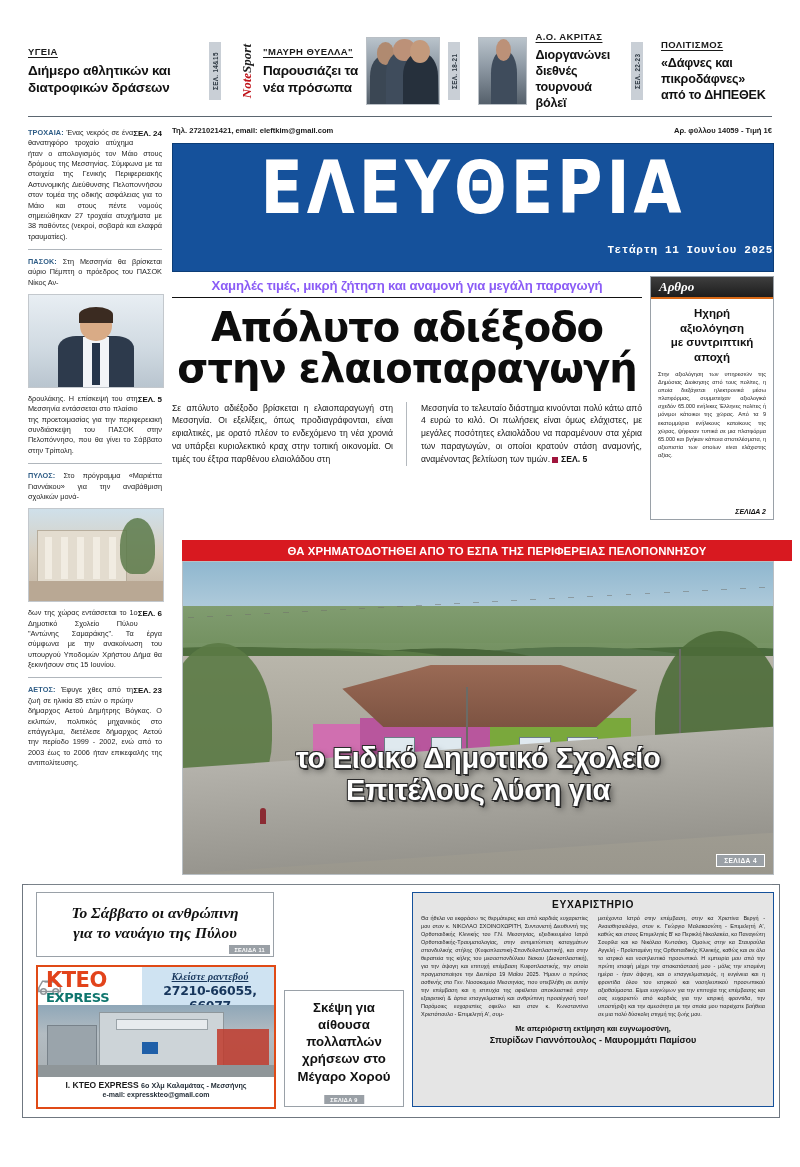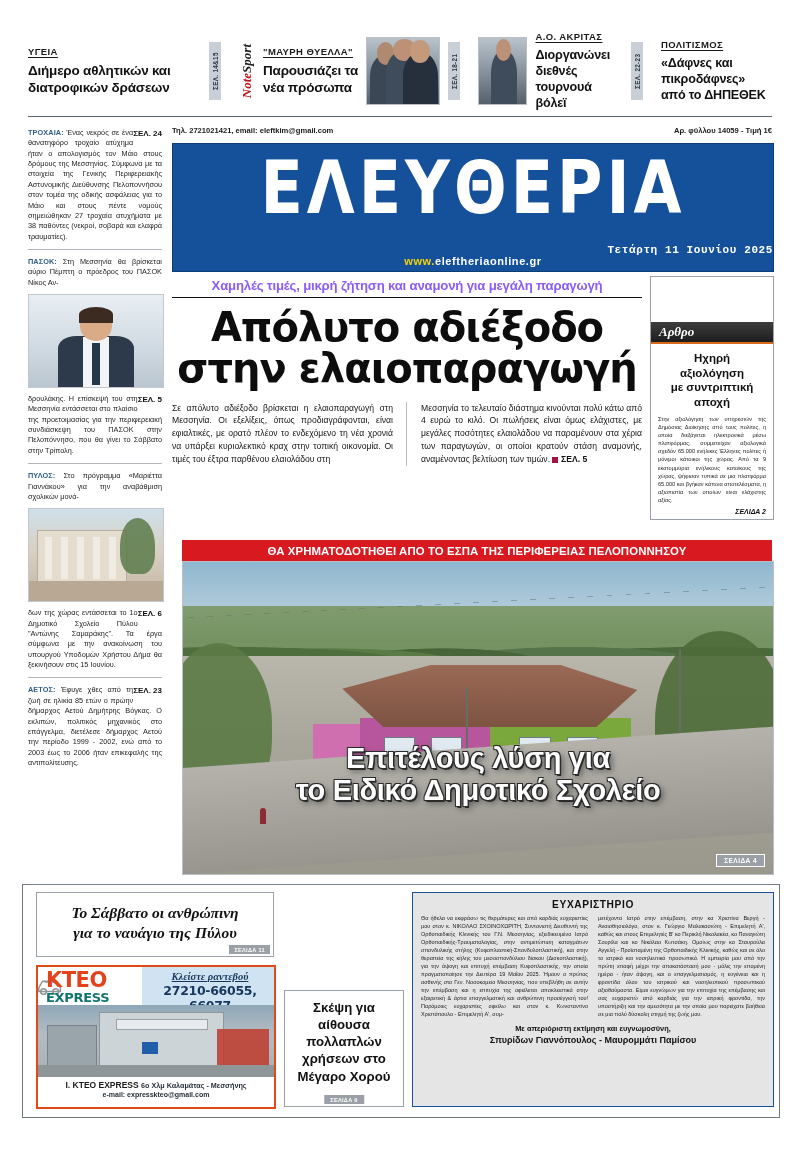--- a/index.html
+++ b/index.html
@@ -103,28 +103,28 @@
     font-family:"DejaVu Sans",sans-serif;
   }
   .lead-body{display:flex;gap:14px;margin-top:13px;}
   .lead-body .c{flex:1;font-size:8.6px;line-height:1.5;text-align:justify;color:#141414;}
   .lead-body .c.first{border-right:1px solid #b4b9be;padding-right:13px;}
   .sq{display:inline-block;width:6px;height:6px;background:#a0143c;margin:0 3px -1px 2px;}
   .sel-bold{font-weight:700;}
 
   
   .arthro{position:absolute;left:650px;top:276px;width:122px;height:242px;border:1px solid #9aa1a8;background:#fff;}
-  .arthro-bar{height:20px;background:linear-gradient(180deg,#3e3e3e 0%,#1d1d1d 100%);border-bottom:2px solid #d96a17;display:flex;align-items:center;padding-left:8px;margin-top:45px;}
+  .arthro-bar{height:20px;background:linear-gradient(180deg,#3e3e3e 0%,#1d1d1d 100%);border-bottom:2px solid #d96a17;display:flex;align-items:center;padding-left:8px;}
   .arthro-bar span{color:#fff;font-family:"Liberation Serif","DejaVu Serif",serif;font-style:italic;font-weight:700;font-size:13px;}
   .arthro-title{font-size:11.5px;font-weight:700;text-align:center;line-height:1.28;color:#111;padding:7px 6px 5px;}
   .arthro-text{font-size:5.6px;line-height:1.45;text-align:justify;color:#1c1c1c;padding:0 7px;}
   .arthro-foot{position:absolute;right:7px;bottom:4px;font-size:7px;font-weight:700;font-style:italic;color:#111;}
 
   
-  .photo-red{position:absolute;left:182px;top:540px;width:590px;height:21px;background:#d81920;display:flex;align-items:center;justify-content:center;}
+  .photo-red{position:absolute;left:182px;top:540px;width:590px;height:21px;background:#d81920;display:flex;align-items:center;justify-content:center;padding-left:20px;}
   .photo-red span{color:#fff;font-size:11.4px;font-weight:700;letter-spacing:.1px;}
   .bigphoto{position:absolute;left:182px;top:561px;width:590px;height:312px;overflow:hidden;border:1px solid #b9bfc4;}
   .bp-sky{position:absolute;left:0;top:0;width:100%;height:26%;background:linear-gradient(180deg,#8fb7cf 0%,#b7cfdd 70%,#c9d9bf 100%);}
   .bp-hills{position:absolute;left:0;top:14%;width:100%;height:16%;background:linear-gradient(180deg,#7e9a6a 0%,#6b8a58 100%);opacity:.95;}
   .bp-trees{position:absolute;left:0;top:17%;width:100%;height:15%;background:
       radial-gradient(ellipse at 8% 100%,#4f6e3e 0 22%,transparent 23%),
       radial-gradient(ellipse at 24% 100%,#5a7a46 0 20%,transparent 21%),
       radial-gradient(ellipse at 44% 100%,#486539 0 20%,transparent 21%),
       radial-gradient(ellipse at 66% 100%,#55744a 0 22%,transparent 23%),
       radial-gradient(ellipse at 88% 100%,#4a6a3c 0 22%,transparent 23%);}
@@ -333,23 +333,20 @@
   </div>
 
   <div class="mast-meta">
     <div class="l">Τηλ. 2721021421, email: eleftkim@gmail.com</div>
     <div class="r">Αρ. φύλλου 14059 - Τιμή 1€</div>
   </div>
 
   <div class="masthead">
     <div class="mast-logo">ΕΛΕΥΘΕΡΙΑ</div>
     <div class="mast-date">Τετάρτη 11 Ιουνίου 2025</div>
-    <div class="mast-url">
-      <span class="w">www.</span><span class="d">eleftheriaonline.gr</span>
-    </div>
   </div>
 
   <div class="lead-wrap">
     <div class="lead-kicker">Χαμηλές τιμές, μικρή ζήτηση και αναμονή για μεγάλη παραγωγή</div>
     <div class="lead-head">
       <div>Απόλυτο αδιέξοδο</div>
       <div>στην ελαιοπαραγωγή</div>
     </div>
     <div class="lead-body">
       <div class="c first">Σε απόλυτο αδιέξοδο βρίσκεται η ελαιοπαραγωγή στη Μεσσηνία. Οι εξελίξεις, όπως προδιαγράφονται, είναι εφιαλτικές, με ορατό πλέον το ενδεχόμενο τη νέα χρονιά να υπάρξει κυριολεκτικό κραχ στην τοπική οικονομία. Οι τιμές του έξτρα παρθένου ελαιολάδου στη</div>
@@ -392,22 +389,22 @@
     <div class="bp-win" style="left:34%;top:56%;width:5%;height:9%"></div>
     <div class="bp-win" style="left:42%;top:56%;width:5%;height:9%"></div>
     <div class="bp-win" style="left:57%;top:56%;width:5%;height:9%"></div>
     <div class="bp-win" style="left:65%;top:56%;width:5%;height:9%"></div>
     <div class="bp-pole" style="left:48%;top:40%;height:48%"></div>
     <div class="bp-pole" style="left:84%;top:28%;height:40%"></div>
     <div class="bp-fence"></div>
     <div class="bp-road"></div>
     <div class="bp-person"></div>
     <div class="bp-cap">
+      <div>το Ειδικό Δημοτικό Σχολείο</div>
       <div>Επιτέλους λύση για</div>
-      <div>το Ειδικό Δημοτικό Σχολείο</div>
     </div>
     <div class="bp-badge">ΣΕΛΙΔΑ 4</div>
   </div>
 
   <div class="outer-frame"></div>
   <div class="hr-bottom"></div>
 
   <div class="savbox">
     <div class="t">
       <div>Το Σάββατο οι ανθρώπινη</div>

